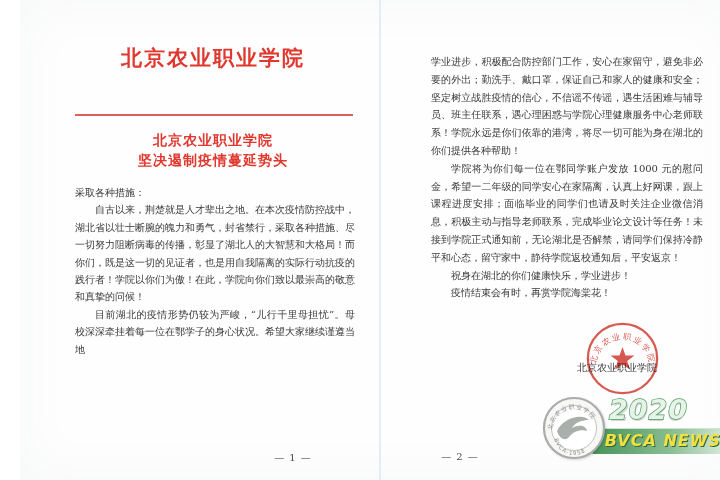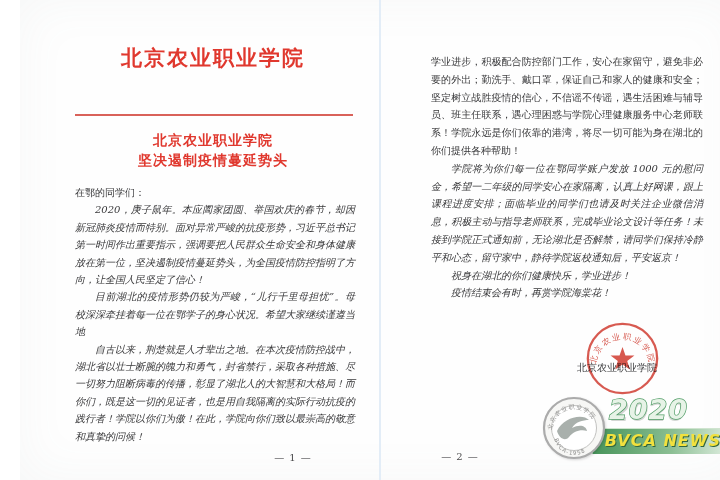--- a/index.html
+++ b/index.html
@@ -24,21 +24,21 @@
   }
   .body-left{
     position:absolute;left:55px;top:184px;width:280px;
     font-size:10px;line-height:17.4px;text-align:justify;
   }
   .body-right{
     position:absolute;left:411px;top:53px;width:272px;
     font-size:10px;line-height:17.8px;text-align:justify;
   }
   .body-left p,.body-right p{margin:0;}
-  .indent{text-indent:2em;font-style:italic;}
+  .indent{text-indent:2em;}
   .pageno{position:absolute;font-size:10px;color:#4a4a4c;letter-spacing:1px;}
   .pageno.p1{left:238px;top:452px;width:70px;text-align:center;}
   .pageno.p2{left:405px;top:451px;width:70px;text-align:center;}
   
   .signature{
     position:absolute;left:522px;top:359px;width:150px;text-align:center;
     font-size:10px;line-height:18px;color:#3a3a3c;z-index:1;
   }
   .seal{position:absolute;left:564px;top:320px;width:77px;height:77px;z-index:2;
         mix-blend-mode:multiply;opacity:.92;}
@@ -69,25 +69,24 @@
 
   <div class="letterhead">北京农业职业学院</div>
   <div class="divider"></div>
 
   <div class="title">
     <div>北京农业职业学院</div>
     <div>坚决遏制疫情蔓延势头</div>
   </div>
 
   <div class="body-left">
-    <p>在鄂的同学们：</p>
+    <p>采取各种措施：</p>
     <div>
-        <p class="indent">2020，庚子鼠年。本应阖家团圆、举国欢庆的春节，却因新冠肺炎疫情而特别。面对异常严峻的抗疫形势，习近平总书记第一时间作出重要指示，强调要把人民群众生命安全和身体健康放在第一位，坚决遏制疫情蔓延势头，为全国疫情防控指明了方向，让全国人民坚定了信心！</p>
+        <p class="indent">自古以来，荆楚就是人才辈出之地。在本次疫情防控战中，湖北省以壮士断腕的魄力和勇气，封省禁行，采取各种措施、尽一切努力阻断病毒的传播，彰显了湖北人的大智慧和大格局！而你们，既是这一切的见证者，也是用自我隔离的实际行动抗疫的践行者！学院以你们为傲！在此，学院向你们致以最崇高的敬意和真挚的问候！</p>
         <p class="indent">目前湖北的疫情形势仍较为严峻，“儿行千里母担忧”。母校深深牵挂着每一位在鄂学子的身心状况。希望大家继续谨遵当地</p>
-        <p class="indent">自古以来，荆楚就是人才辈出之地。在本次疫情防控战中，湖北省以壮士断腕的魄力和勇气，封省禁行，采取各种措施、尽一切努力阻断病毒的传播，彰显了湖北人的大智慧和大格局！而你们，既是这一切的见证者，也是用自我隔离的实际行动抗疫的践行者！学院以你们为傲！在此，学院向你们致以最崇高的敬意和真挚的问候！</p>
       </div>
   </div>
 
   <div class="pageno p1">— 1 —</div>
 
   <div class="body-right">
     <p>学业进步，积极配合防控部门工作，安心在家留守，避免非必要的外出；勤洗手、戴口罩，保证自己和家人的健康和安全；坚定树立战胜疫情的信心，不信谣不传谣，遇生活困难与辅导员、班主任联系，遇心理困惑与学院心理健康服务中心老师联系！学院永远是你们依靠的港湾，将尽一切可能为身在湖北的你们提供各种帮助！</p>
     <div>
         <p class="indent">学院将为你们每一位在鄂同学账户发放 1000 元的慰问金，希望一二年级的同学安心在家隔离，认真上好网课，跟上课程进度安排；面临毕业的同学们也请及时关注企业微信消息，积极主动与指导老师联系，完成毕业论文设计等任务！未接到学院正式通知前，无论湖北是否解禁，请同学们保持冷静平和心态，留守家中，静待学院返校通知后，平安返京！</p>
         <p class="indent">祝身在湖北的你们健康快乐，学业进步！</p>

